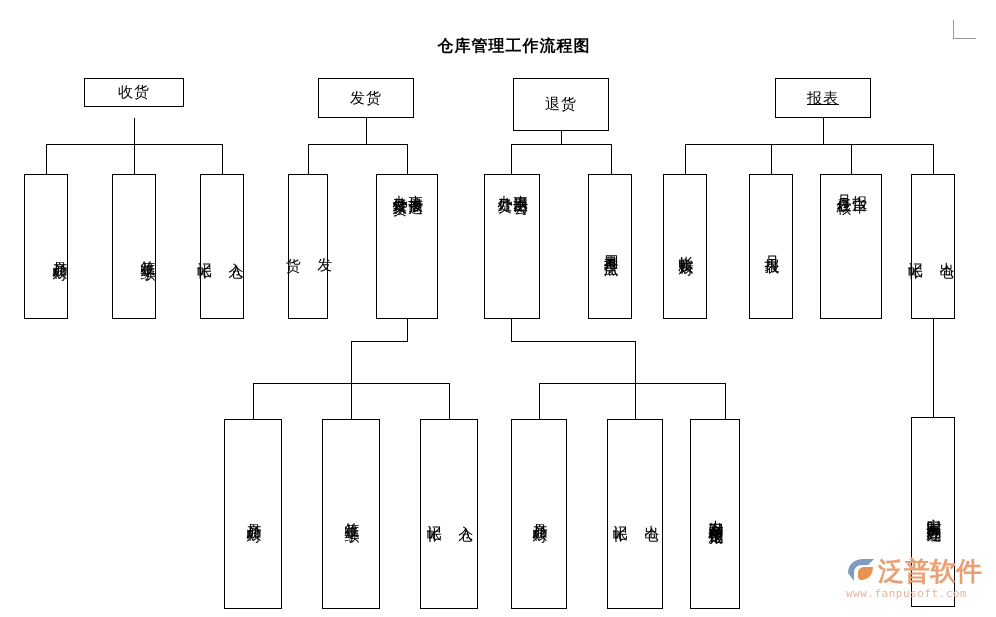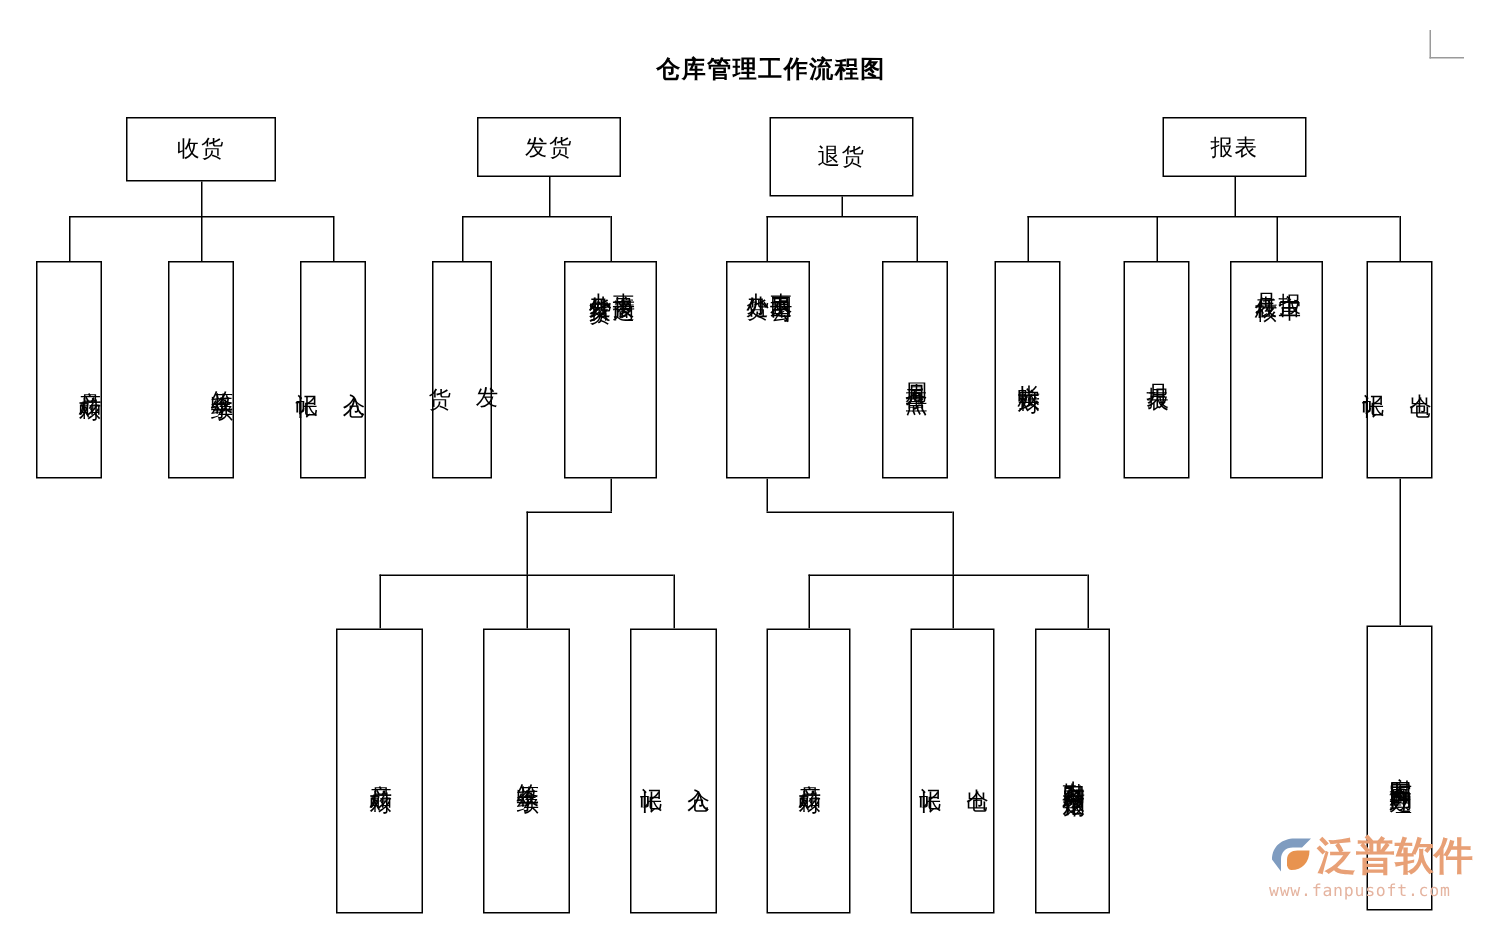--- a/index.html
+++ b/index.html
@@ -78,21 +78,21 @@
 </style>
 </head>
 <body>
 
 <div id="canvas">
 
   <div class="corner-mark" style="left:953px;top:20px;width:22px;height:18px;"></div>
 
   <div id="title">仓库管理工作流程图</div>
 
-  <div class="box" style="left:84px;top:78px;width:100px;height:43px;">
+  <div class="box" style="left:84px;top:78px;width:100px;height:29px;">
     <div class="lbl-h">收货</div>
   </div>
   <div class="ln-v" style="left:134px;top:118px;height:26px;"></div>
   <div class="ln-h" style="left:46px;top:144px;width:176px;"></div>
   <div class="ln-v" style="left:46px;top:144px;height:30px;"></div>
   <div class="ln-v" style="left:134px;top:144px;height:30px;"></div>
   <div class="ln-v" style="left:222px;top:144px;height:30px;"></div>
 
   <div class="box" style="left:24px;top:174px;width:44px;height:145px;">
     <div class="lbl-v">产品核对</div>
@@ -177,21 +177,21 @@
   </div>
   <div class="box" style="left:607px;top:419px;width:56px;height:190px;">
     <div class="lbl-v center">出仓
 
 记帐</div>
   </div>
   <div class="box" style="left:690px;top:419px;width:50px;height:190px;">
     <div class="lbl-v center">内勤财务核定报销</div>
   </div>
 
-  <div class="box" style="left:775px;top:78px;width:96px;height:40px;">
+  <div class="box" style="left:775px;top:78px;width:96px;height:40px;text-decoration:underline;">
     <div class="lbl-h">报表</div>
   </div>
   <div class="ln-v" style="left:823px;top:118px;height:26px;"></div>
   <div class="ln-h" style="left:685px;top:144px;width:248px;"></div>
   <div class="ln-v" style="left:685px;top:144px;height:30px;"></div>
   <div class="ln-v" style="left:771px;top:144px;height:30px;"></div>
   <div class="ln-v" style="left:851px;top:144px;height:30px;"></div>
   <div class="ln-v" style="left:933px;top:144px;height:30px;"></div>
 
   <div class="box" style="left:663px;top:174px;width:44px;height:145px;">

